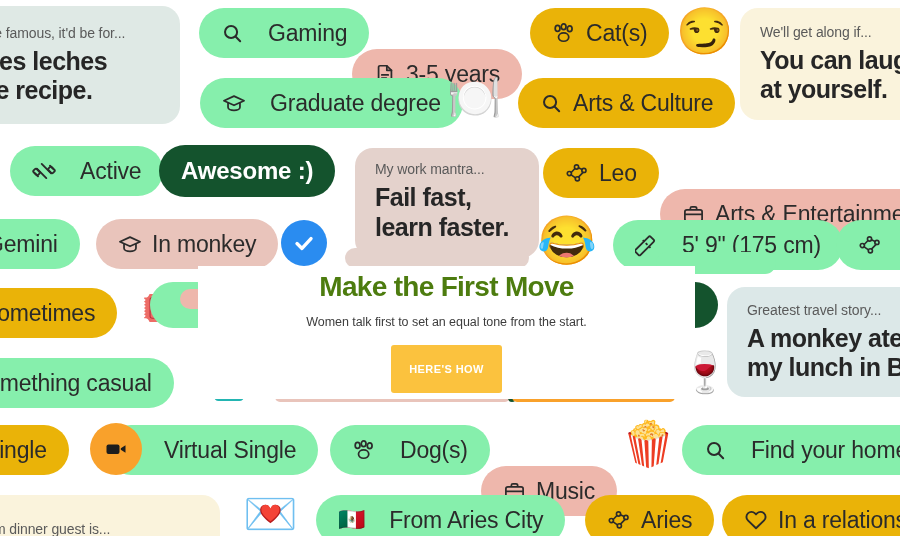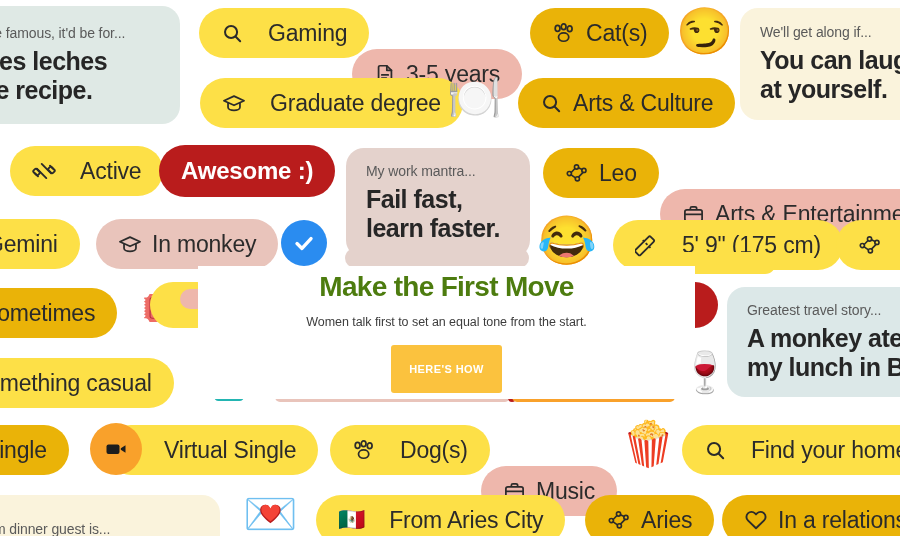--- a/index.html
+++ b/index.html
@@ -28,27 +28,27 @@
     white-space: nowrap;
     color: #2b2b2b;
     font-size: 21px;
     font-weight: 500;
     letter-spacing: -0.2px;
   }
   .pill .lbl { line-height: 1; }
   .pill.big { height: 50px; font-size: 23px; }
 
   
-  .c-yellow { background: #fde047; gap: 24px; }
+  .c-yellow { background: #86efac; gap: 24px; }
   .c-cream  { background: #faf3dc; }
   .c-teal   { background: #eab308; }
   .c-salmon { background: #eeb7ac; margin-top: 41px; }
   .c-rose   { background: #e9c4bb; }
   .c-dust   { background: #e4d2cc; }
-  .c-orange { background: #b91c1c; color: #ffffff; }
+  .c-orange { background: #14532d; color: #ffffff; }
   .c-mint   { background: #dfe9e5; }
   .c-paleblue{ background: #dce8e8; }
 
   
   .ic {
     display: inline-flex;
     align-items: center;
     justify-content: center;
     flex: 0 0 auto;
   }
@@ -235,21 +235,21 @@
           <path d="M9.7 4.9 19.1 14.3"></path>
         </svg>
     </span>
     <span class="lbl">Active</span>
   </div>
 
   <div class="pill c-orange" style="left:159px; top:145px; height:52px; font-size:24px; font-weight:600;">
     <span class="lbl">Awesome :)</span>
   </div>
 
-  <div class="card c-dust" style="left:346px; top:148px; width:184px; height:110px;">
+  <div class="card c-dust" style="left:355px; top:148px; width:184px; height:110px;justify-content:flex-end;">
     <div class="q">My work mantra...</div>
     <div class="a">Fail fast,</div>
     <div class="a">learn faster.</div>
   </div>
 
   <div class="pill c-teal big" style="left:543px; top:148px;">
     <span class="ic">
       <svg width="24" height="20" viewBox="0 0 26 22" fill="none" stroke="#2b2b2b" stroke-width="1.8" stroke-linecap="round" stroke-linejoin="round">
           <circle cx="4.6" cy="11.6" r="2.3"></circle>
           <circle cx="12.5" cy="4.4" r="2.3"></circle>

